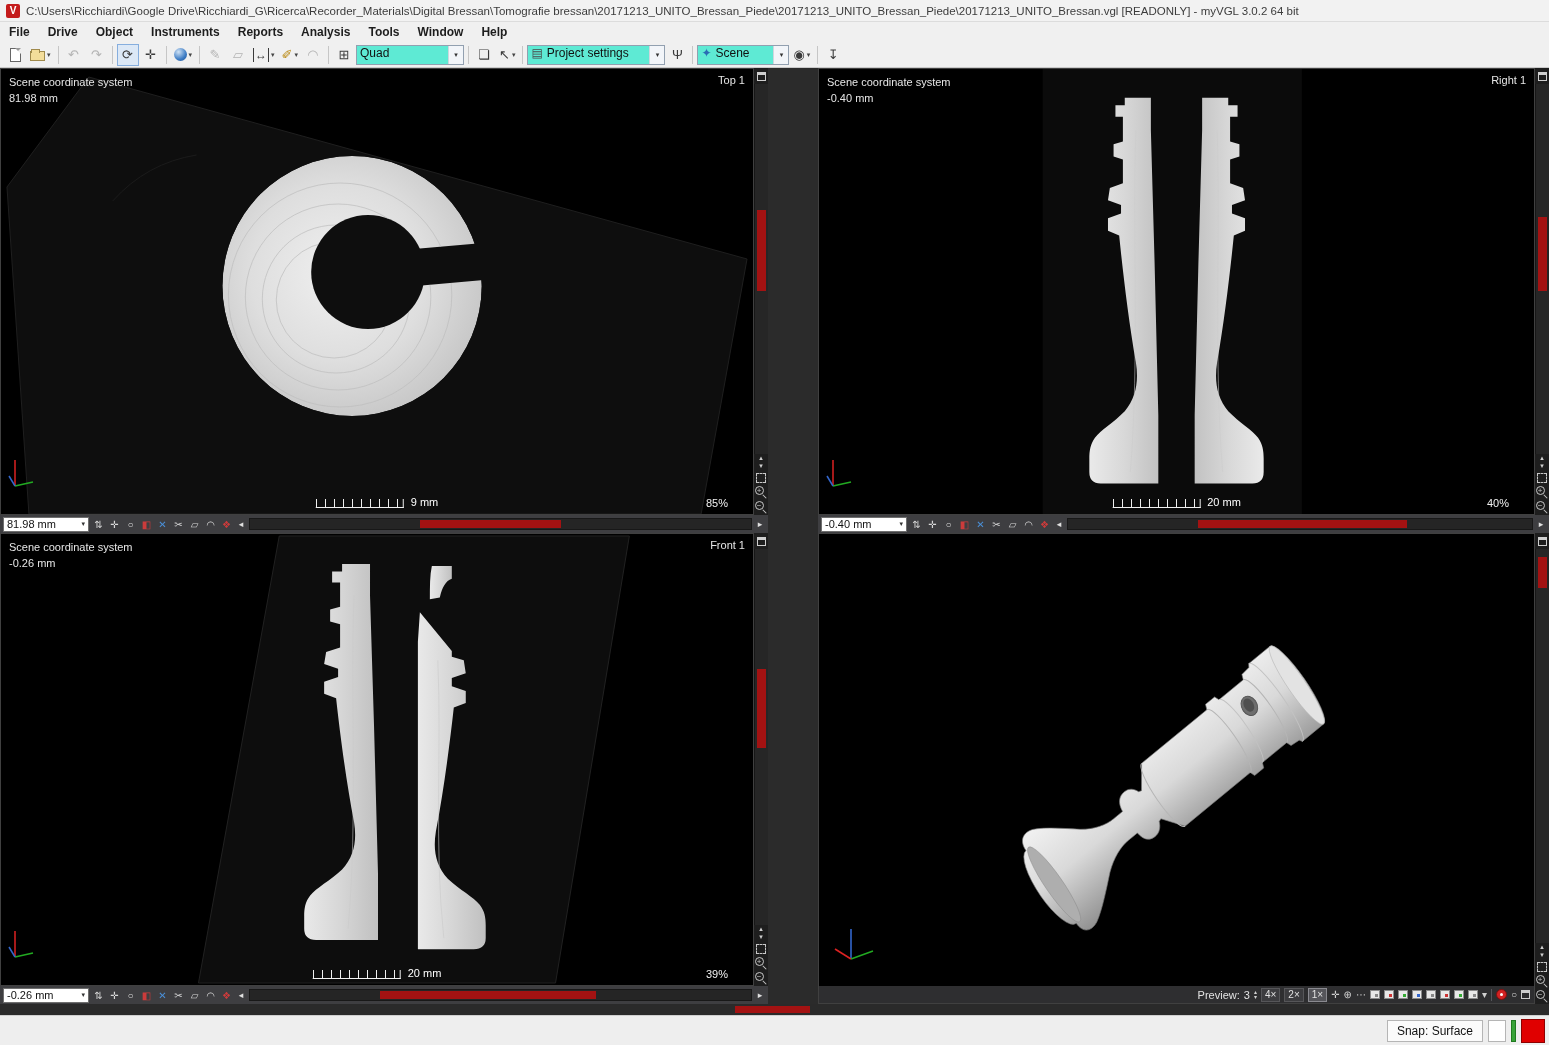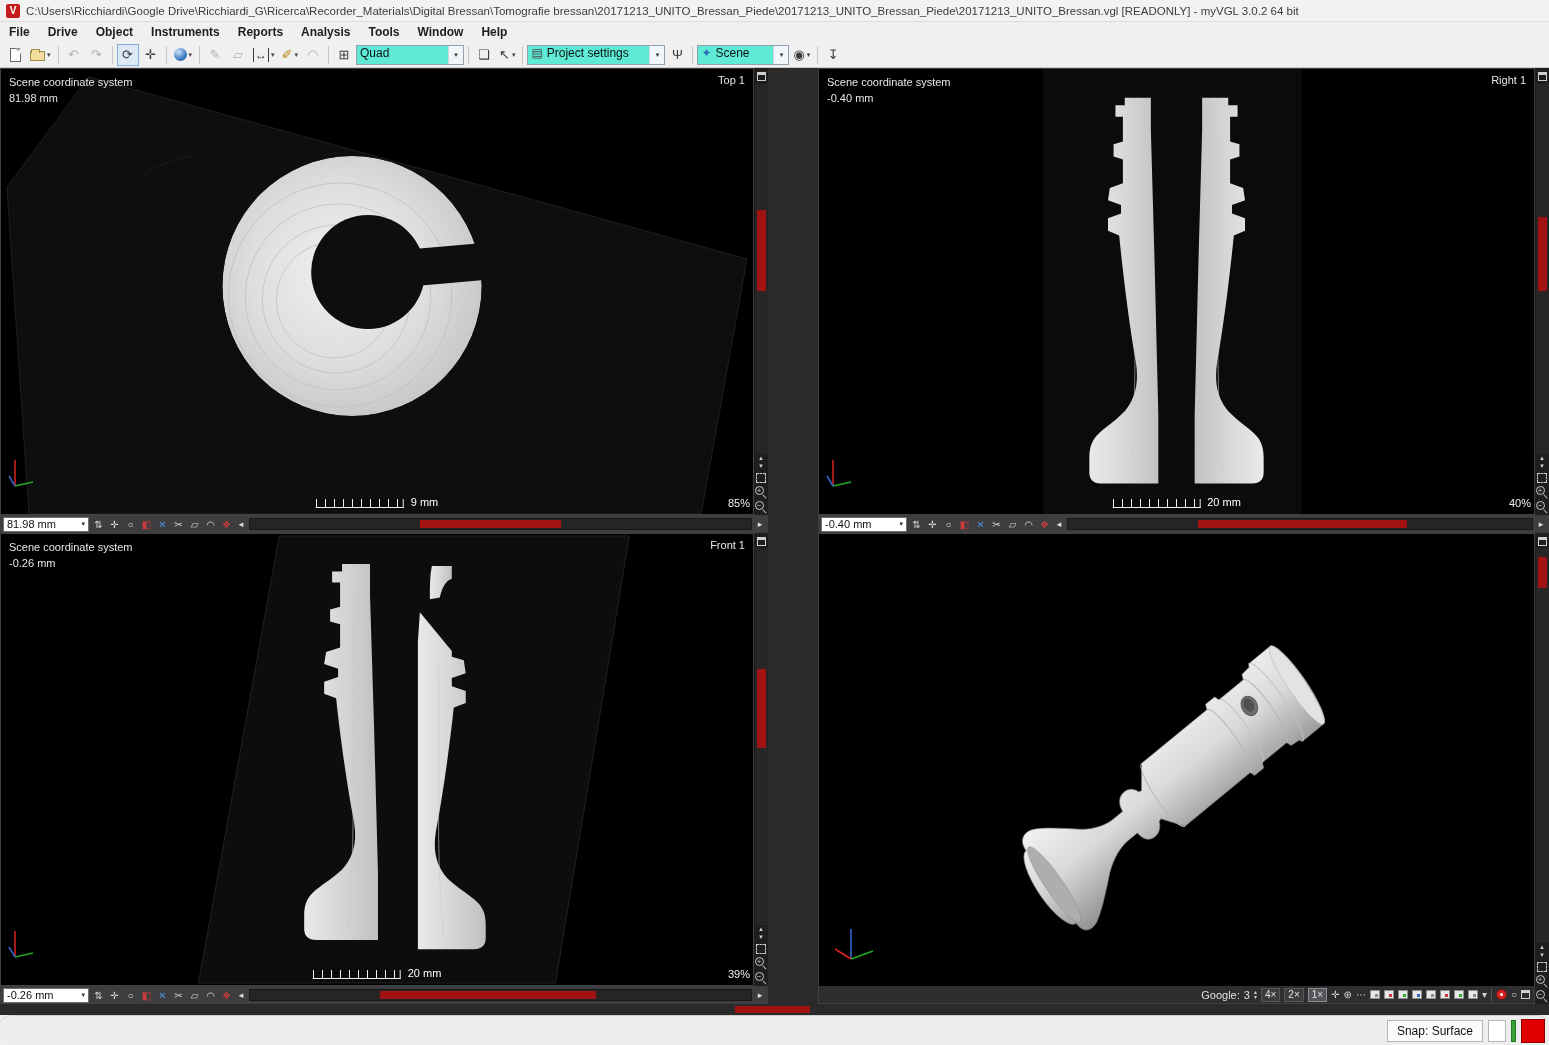--- a/index.html
+++ b/index.html
@@ -38,21 +38,21 @@
   .col { display:flex; flex-direction:column; min-width:0; }
   .col-left { width:768px; }
   .col-gap { width:10px; background:#2b2b2b; flex:none;}
   .col-right { flex:1; }
   .vp-row { display:flex; min-height:0; }
   .viewport { position:relative; background:#000; flex:1; border:1px solid #404040; overflow:hidden; }
   .vp-canvas { position:absolute; inset:0; width:100%; height:100%; }
 
   .vp-tl { position:absolute; top:5px; left:8px; color:#e6e6e6; font-size:11px; line-height:16px; }
   .vp-tr { position:absolute; top:5px; right:8px; color:#e6e6e6; font-size:11px; }
-  .zoom-pct { position:absolute; bottom:5px; right:3px; color:#f0f0f0; font-size:11px; }
+  .zoom-pct { position:absolute; bottom:5px; right:25px; color:#f0f0f0; font-size:11px; }
   .scalebar { position:absolute; bottom:6px; left:50%; transform:translateX(-50%); display:flex; align-items:flex-end; gap:7px; color:#fff; font-size:11px; }
   .ruler { width:88px; height:9px; border-bottom:1px solid #f0f0f0; border-right:1px solid #f0f0f0; background:repeating-linear-gradient(to right,#f0f0f0 0 1px,transparent 1px 9px); }
   .triad { position:absolute; bottom:26px; left:6px; }
   .triad-3d { position:absolute; bottom:38px; left:14px; }
 
   
   .vscroll { width:14px; background:#1e1e1e; display:flex; flex-direction:column; align-items:center; flex:none; }
   .dock { width:9px; height:9px; border:1px solid #cfcfcf; border-top-width:3px; margin:4px 0 3px; }
   .vtrack { flex:1; width:100%; position:relative; background:#262626; border-left:1px solid #171717; }
   .vthumb { position:absolute; left:2px; right:2px; background:#a31212; }
@@ -80,21 +80,21 @@
   .pv-sep { width:1px; height:12px; background:#55555a; }
   .i-doc { width:10px; height:9px; background:#e8e8e8; border:1px solid #8a8a8a; position:relative; }
   .i-doc::after { content:''; position:absolute; right:1px; bottom:1px; width:3px; height:3px; }
   .i-doc.red::after { background:#c33; } .i-doc.green::after { background:#3a3; } .i-doc.blue::after { background:#36c; } .i-doc.gray::after { background:#888; }
   .rec { width:11px; height:11px; border-radius:50%; background:#d22222; border:1px solid #7d0f0f; position:relative; }
   .rec::after { content:''; position:absolute; top:3px; left:3px; width:3px; height:3px; border-radius:50%; background:#fff; }
 
   
   .bottomstrip { height:11px; background:#2a2a2a; position:relative; flex:none;}
   .bottomthumb { position:absolute; top:2px; bottom:2px; left:735px; width:75px; background:#a31212; }
-  .statusbar { height:30px; background:#eeeeee; border-top:1px solid #cfcfcf; display:flex; align-items:center; justify-content:flex-end; gap:5px; padding:0 4px;border-radius:11px; }
+  .statusbar { height:30px; background:#eeeeee; border-top:1px solid #cfcfcf; display:flex; align-items:center; justify-content:flex-end; gap:5px; padding:0 4px; }
   .panel { height:22px; background:#fbfbfb; border:1px solid #b5b5b5; display:flex; align-items:center; padding:0 9px; font-size:12px; color:#111; }
   .panel-sm { width:18px; height:22px; background:#ffffff; border:1px solid #b5b5b5; }
   .led { width:5px; height:22px; background:#38a338; border:1px solid #1f7a1f; }
   .redbox { width:24px; height:24px; background:#e00000; border:1px solid #8e0000; }
 </style>
 </head>
 <body>
 
 <div class="window">
 
@@ -454,21 +454,21 @@
               <ellipse cx="96" cy="-15" rx="5" ry="7" fill="#4f4f4f"></ellipse>
             </g>
           </svg>
           <svg class="triad-3d" width="42" height="44">
             <line x1="18" y1="38" x2="18" y2="8" stroke="#36c" stroke-width="1.6"></line>
             <line x1="18" y1="38" x2="40" y2="30" stroke="#2a2" stroke-width="1.6"></line>
             <line x1="18" y1="38" x2="2" y2="28" stroke="#d22" stroke-width="1.6"></line>
           </svg>
 
           <div class="previewbar">
-            <span>Google:</span>
+            <span>Preview:</span>
             <span>3</span>
             <span class="pv-spin">
                 <span>▴</span>
                 <span>▾</span>
               </span>
             <button class="pv-btn">4×</button>
             <button class="pv-btn">2×</button>
             <button class="pv-btn on">1×</button>
             <span class="pv-icon">✛</span>
             <span class="pv-icon">⊕</span>

